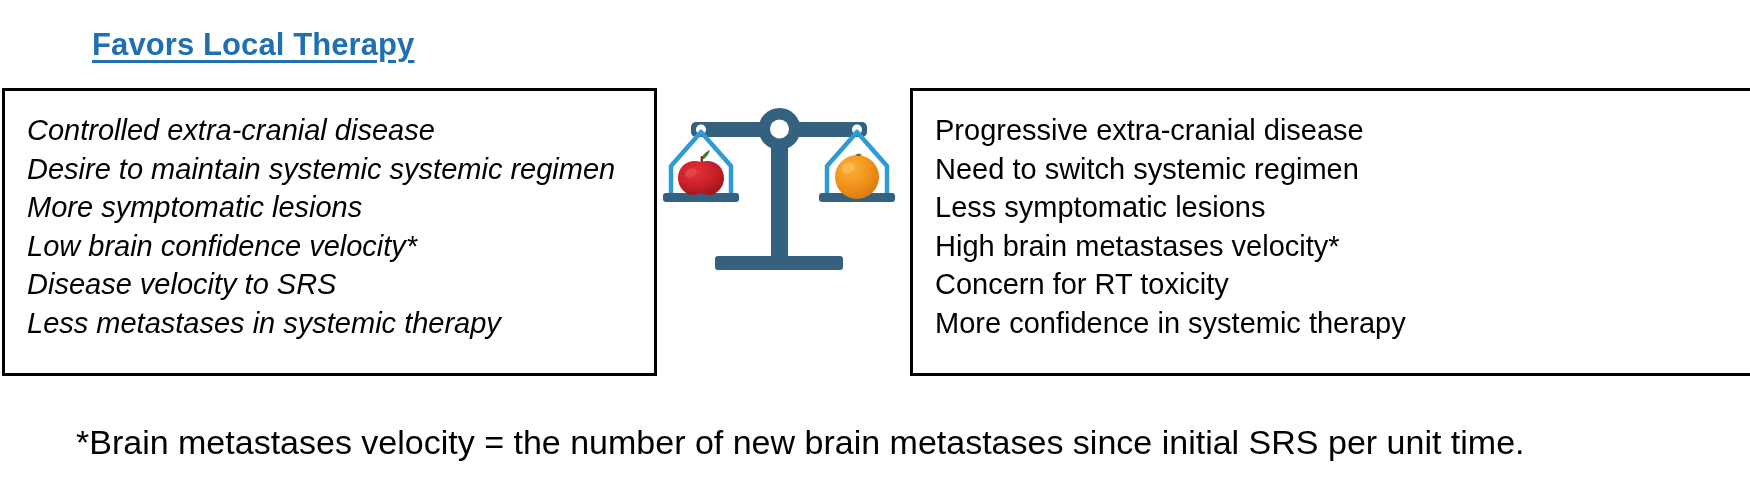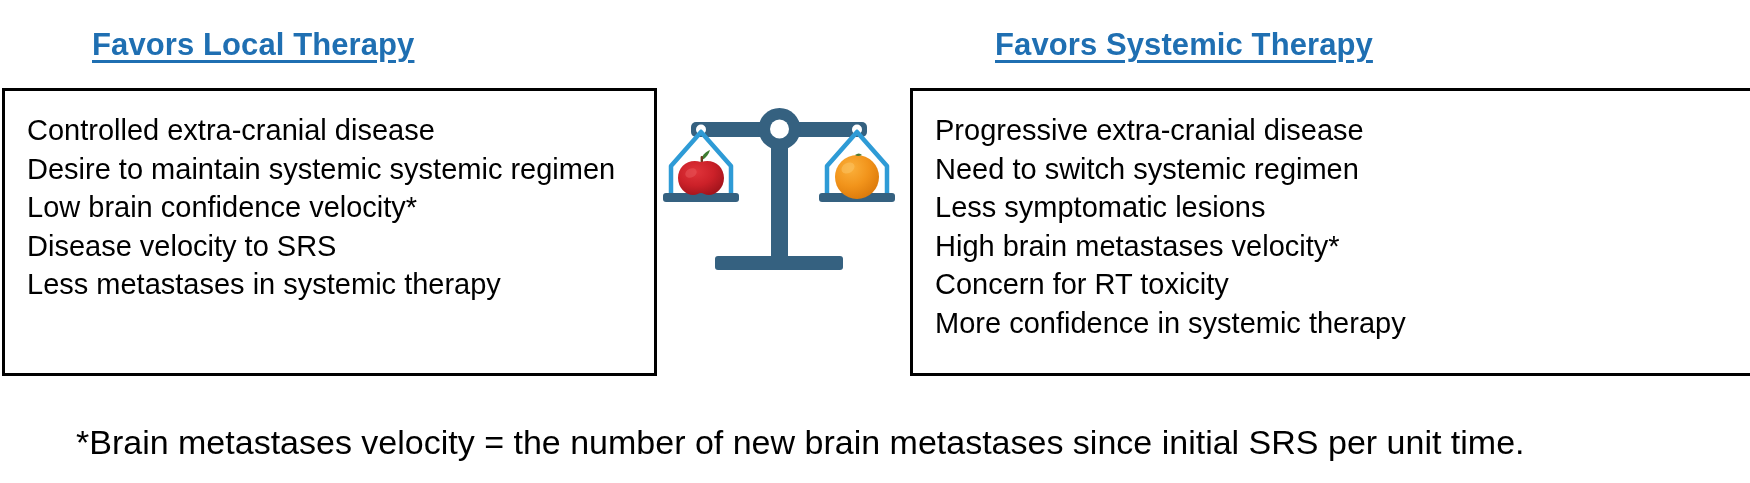--- a/index.html
+++ b/index.html
@@ -42,20 +42,21 @@
     position: absolute;
     border: 3px solid #000000;
     background: #ffffff;
     box-sizing: border-box;
   }
   #panel-local {
     left: 2px;
     top: 88px;
     width: 655px;
     height: 288px;
+    font-style: italic;
   }
   #panel-systemic {
     left: 910px;
     top: 88px;
     width: 845px;
     height: 288px;
   }
   .panel-list {
     list-style: none;
     margin: 0;
@@ -88,26 +89,26 @@
     color: #000000;
   }
 </style>
 </head>
 <body>
 
 <div class="slide">
 
   <div id="heading-local" class="heading">Favors Local Therapy</div>
 
-  <div id="heading-systemic" class="heading">Favors Systemic Therapy</div>
 
   <div id="panel-local" class="panel">
     <ul class="panel-list">
       <li>Controlled extra-cranial disease</li>
       <li>Desire to maintain systemic systemic regimen</li>
+      <li>More symptomatic lesions</li>
       <li>Low brain confidence velocity*</li>
       <li>Disease velocity to SRS</li>
       <li>Less metastases in systemic therapy</li>
     </ul>
   </div>
 
   <div id="panel-systemic" class="panel">
     <ul class="panel-list">
       <li>Progressive extra-cranial disease</li>
       <li>Need to switch systemic regimen</li>

